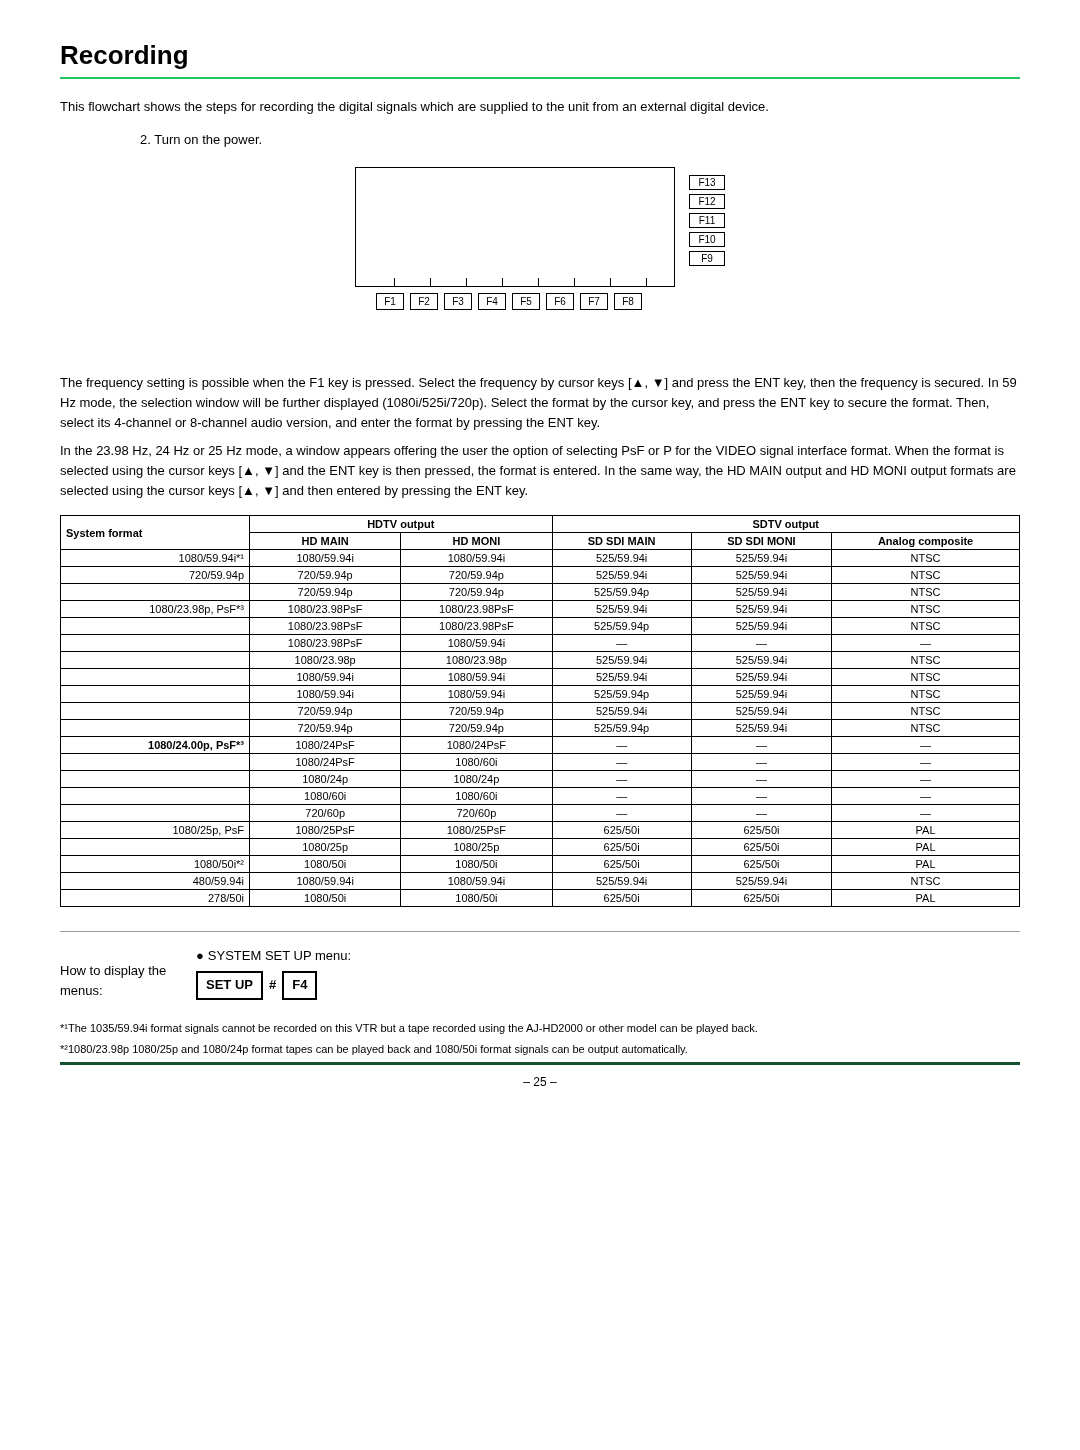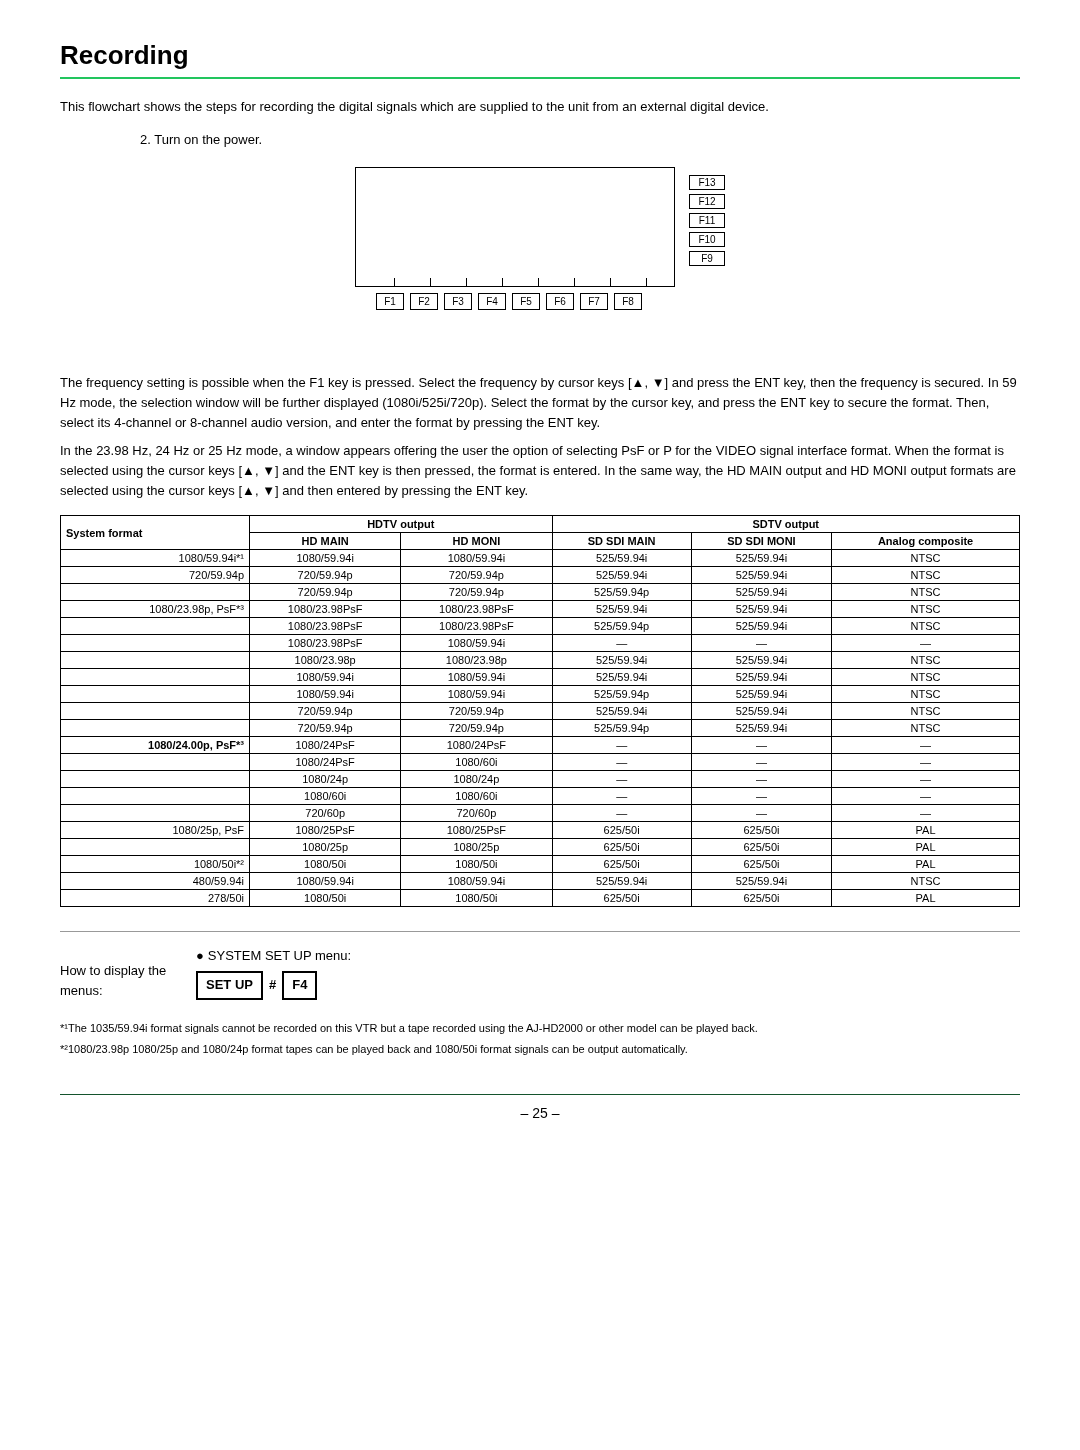--- a/index.html
+++ b/index.html
@@ -157,23 +157,23 @@
       font-weight: bold;
       display: inline-block;
     }
     .footnotes {
       font-size: 11px;
       line-height: 1.55;
       margin-top: 10px;
     }
     .page-number {
       text-align: center;
-      font-size: 14px;
-      margin-top: 36px;
-      border-top: 1px solid #14532d;
+      font-size: 12px;
+      margin-top: 4px;
+      border-top: 3px solid #14532d;
       padding-top: 10px;
     }
     .bullet-item::before {
       content: "●";
       margin-right: 4px;
     }
   </style>
 </head>
 <body>
 

